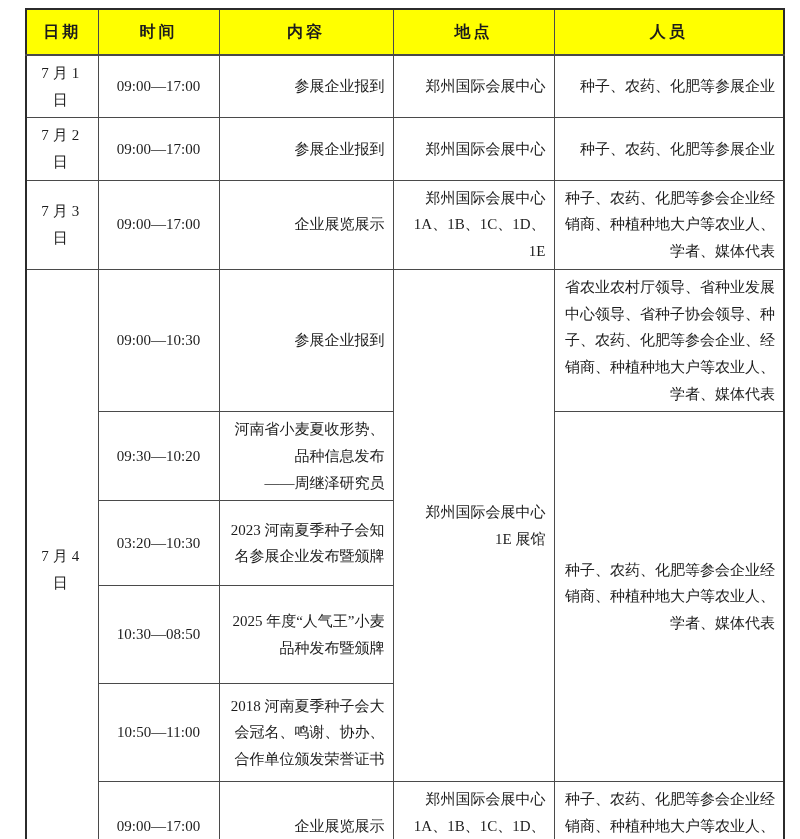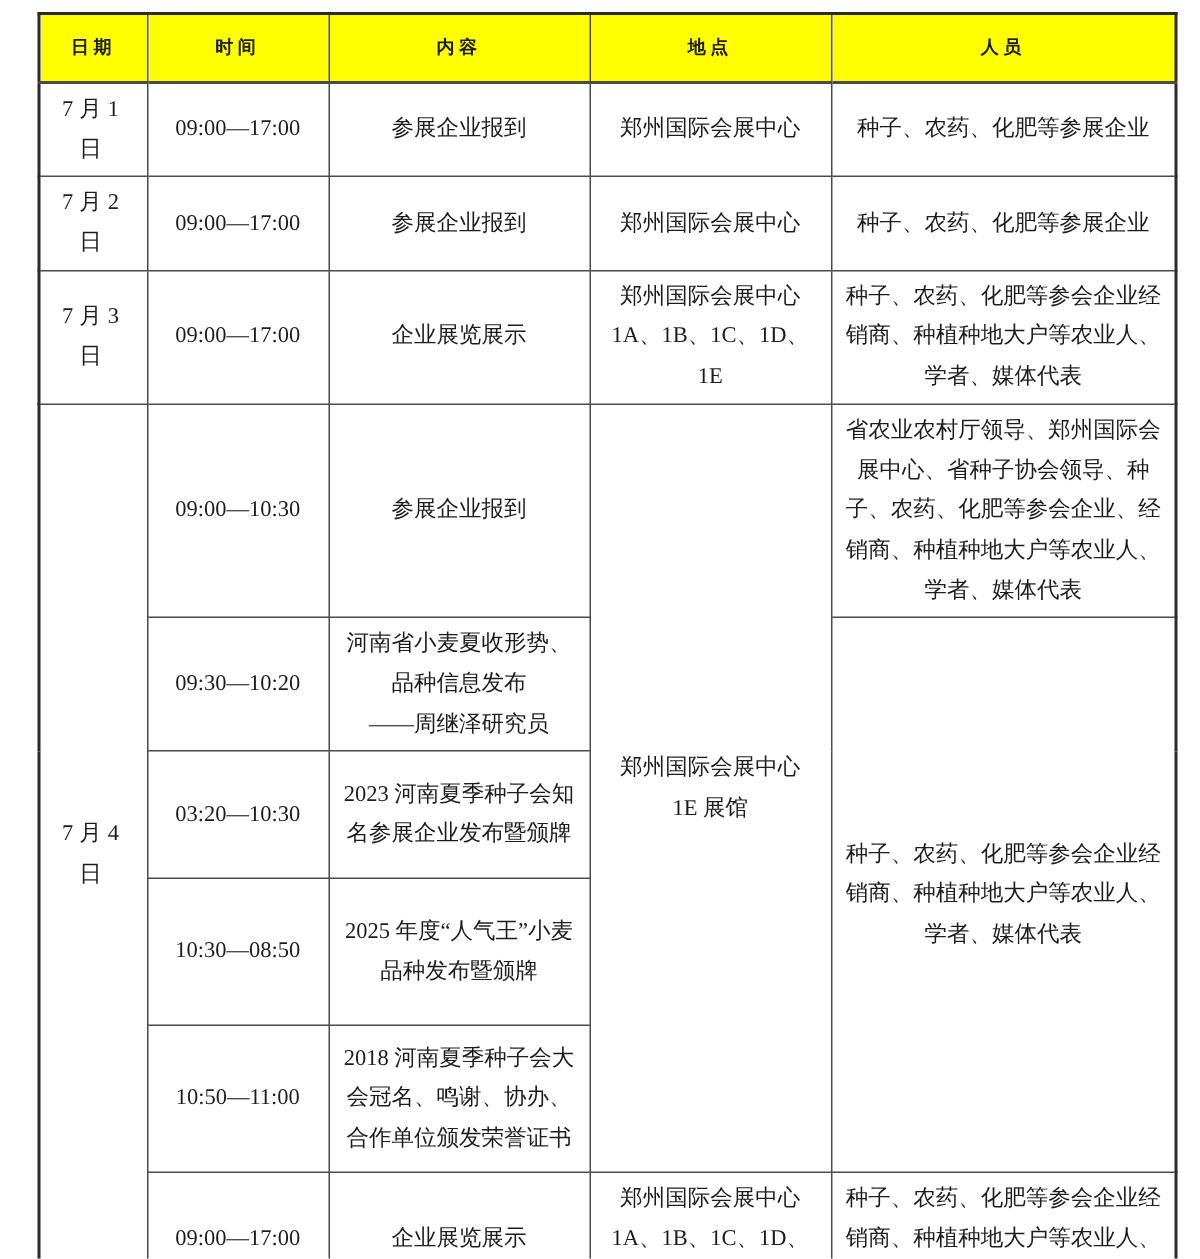--- a/index.html
+++ b/index.html
@@ -28,30 +28,30 @@
     border:1px solid var(--border-inner);
     vertical-align:middle;
     padding:4px 8px;
     font-size:15px;
     line-height:1.78;
     white-space:pre-line;
     overflow:hidden;
   }
   .schedule thead th{
     background:var(--header-bg);
-    font-size:12px;
+    font-size:16px;
     font-weight:bold;
     text-align:center;
     letter-spacing:3px;
     border-bottom-width:2px;
     white-space:nowrap;
   }
   .c-date{text-align:center;letter-spacing:4px;padding-left:2px;padding-right:2px;}
   .c-time{text-align:center;letter-spacing:0;font-size:16px;white-space:nowrap;margin-left:15px;}
-  .c-content,.c-loc,.c-pers{text-align:center;}
+  .c-content,.c-loc,.c-pers{text-align:right;}
 </style>
 </head>
 <body>
 
 <div class="page">
 
   <table class="schedule">
     <colgroup>
       <col style="width:72px">
       <col style="width:121px">
@@ -90,21 +90,21 @@
         <td class="c-loc">郑州国际会展中心
 1A、1B、1C、1D、1E</td>
         <td class="c-pers">种子、农药、化肥等参会企业经销商、种植种地大户等农业人、学者、媒体代表</td>
       </tr>
       <tr style="height:127px">
         <td class="c-date" rowspan="6">7月4日</td>
         <td class="c-time">09:00—10:30</td>
         <td class="c-content">参展企业报到</td>
         <td class="c-loc" rowspan="5">郑州国际会展中心
 1E 展馆</td>
-        <td class="c-pers">省农业农村厅领导、郑州国际会展中心、省种子协会领导、种子、农药、化肥等参会企业、经销商、种植种地大户等农业人、学者、媒体代表</td>
+        <td class="c-pers">省农业农村厅领导、省种业发展中心领导、省种子协会领导、种子、农药、化肥等参会企业、经销商、种植种地大户等农业人、学者、媒体代表</td>
       </tr>
       <tr style="height:82px">
         <td class="c-time">09:30—10:20</td>
         <td class="c-content">河南省小麦夏收形势、品种信息发布
 ——周继泽研究员</td>
         <td class="c-pers" rowspan="4">种子、农药、化肥等参会企业经销商、种植种地大户等农业人、学者、媒体代表</td>
       </tr>
       <tr style="height:85px">
         <td class="c-time">03:20—10:30</td>
         <td class="c-content">2023 河南夏季种子会知名参展企业发布暨颁牌</td>

